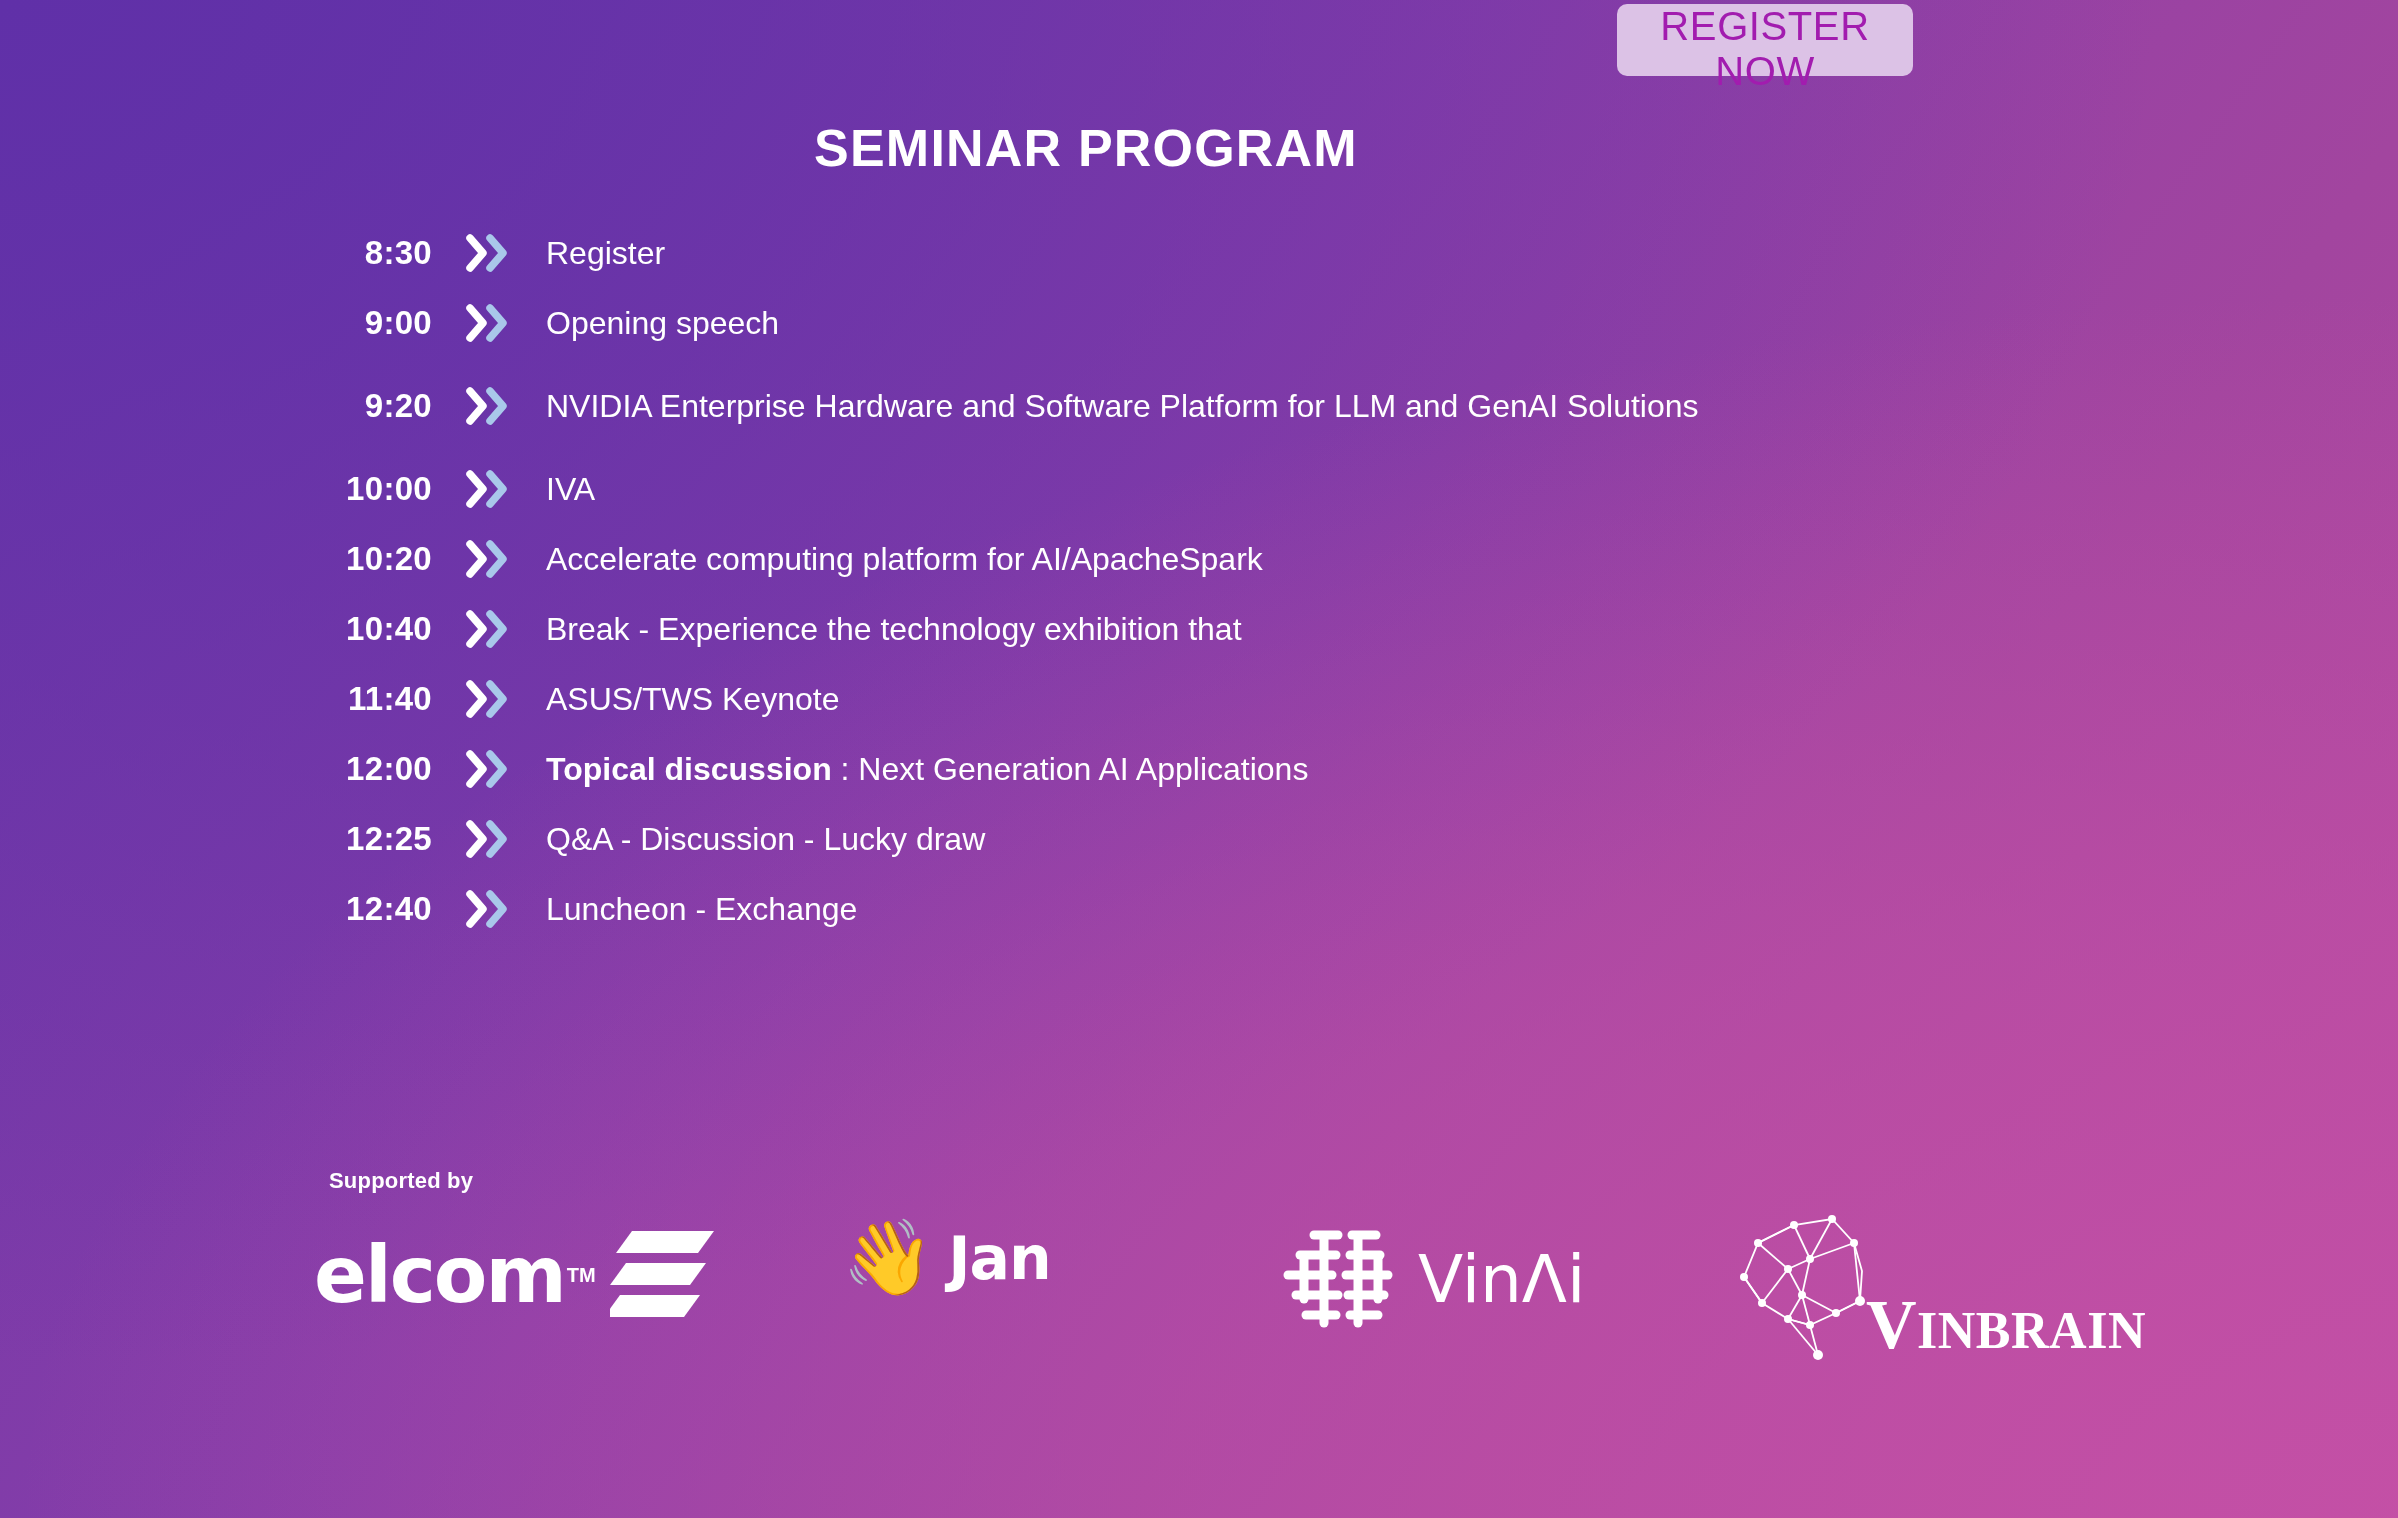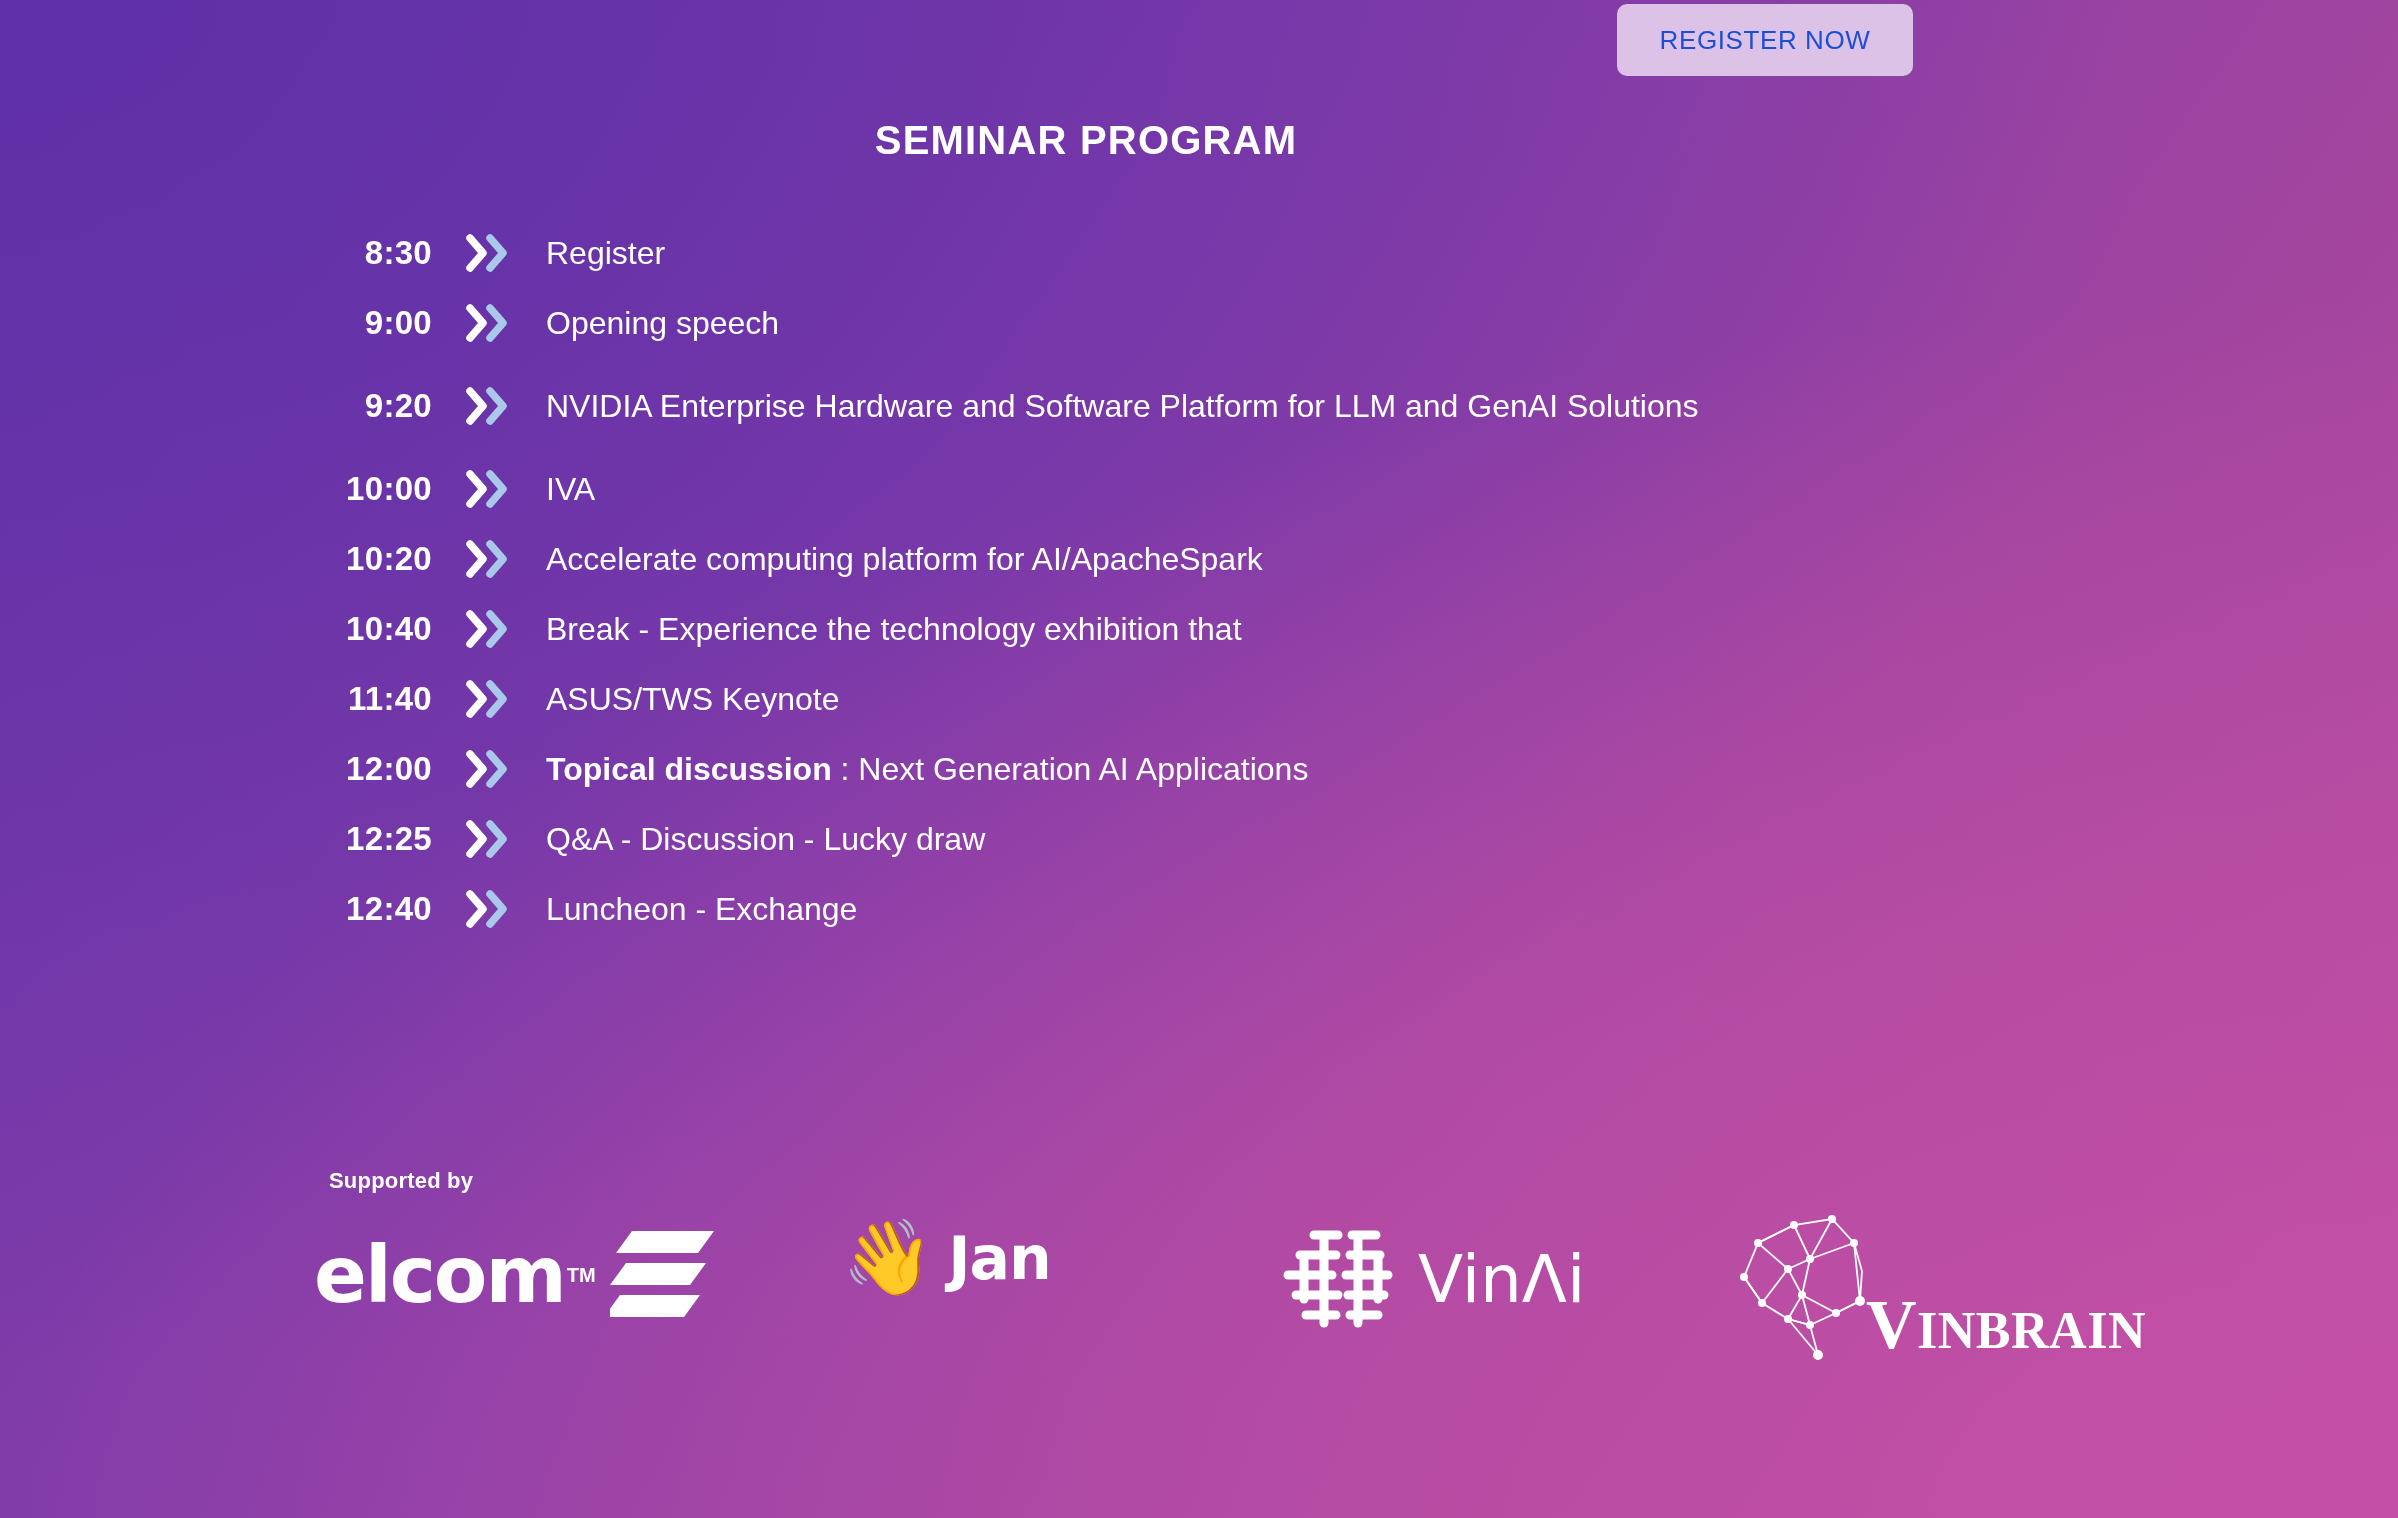--- a/index.html
+++ b/index.html
@@ -27,38 +27,38 @@
   
   #register-btn {
     position: absolute;
     left: 1617px;
     top: 4px;
     width: 296px;
     height: 72px;
     border: none;
     border-radius: 10px;
     background: #DCC2E6;
-    color: #1d4ed8;
+    color: #a21caf;
     font-family: "Liberation Sans", sans-serif;
-    font-size: 26px;
+    font-size: 40px;
     letter-spacing: 0.6px;
     font-weight: 400;
     cursor: pointer;
     padding: 0;
   }
 
   
   #page-title {
     position: absolute;
     top: 118px;
     left: 0;
     width: 2172px;
     text-align: center;
     color: #ffffff;
-    font-size: 40px;
+    font-size: 52px;
     font-weight: bold;
     letter-spacing: 1.2px;
   }
 
   
   #schedule {
     position: absolute;
     left: 300px;
     top: 218px;
     width: 1700px;

